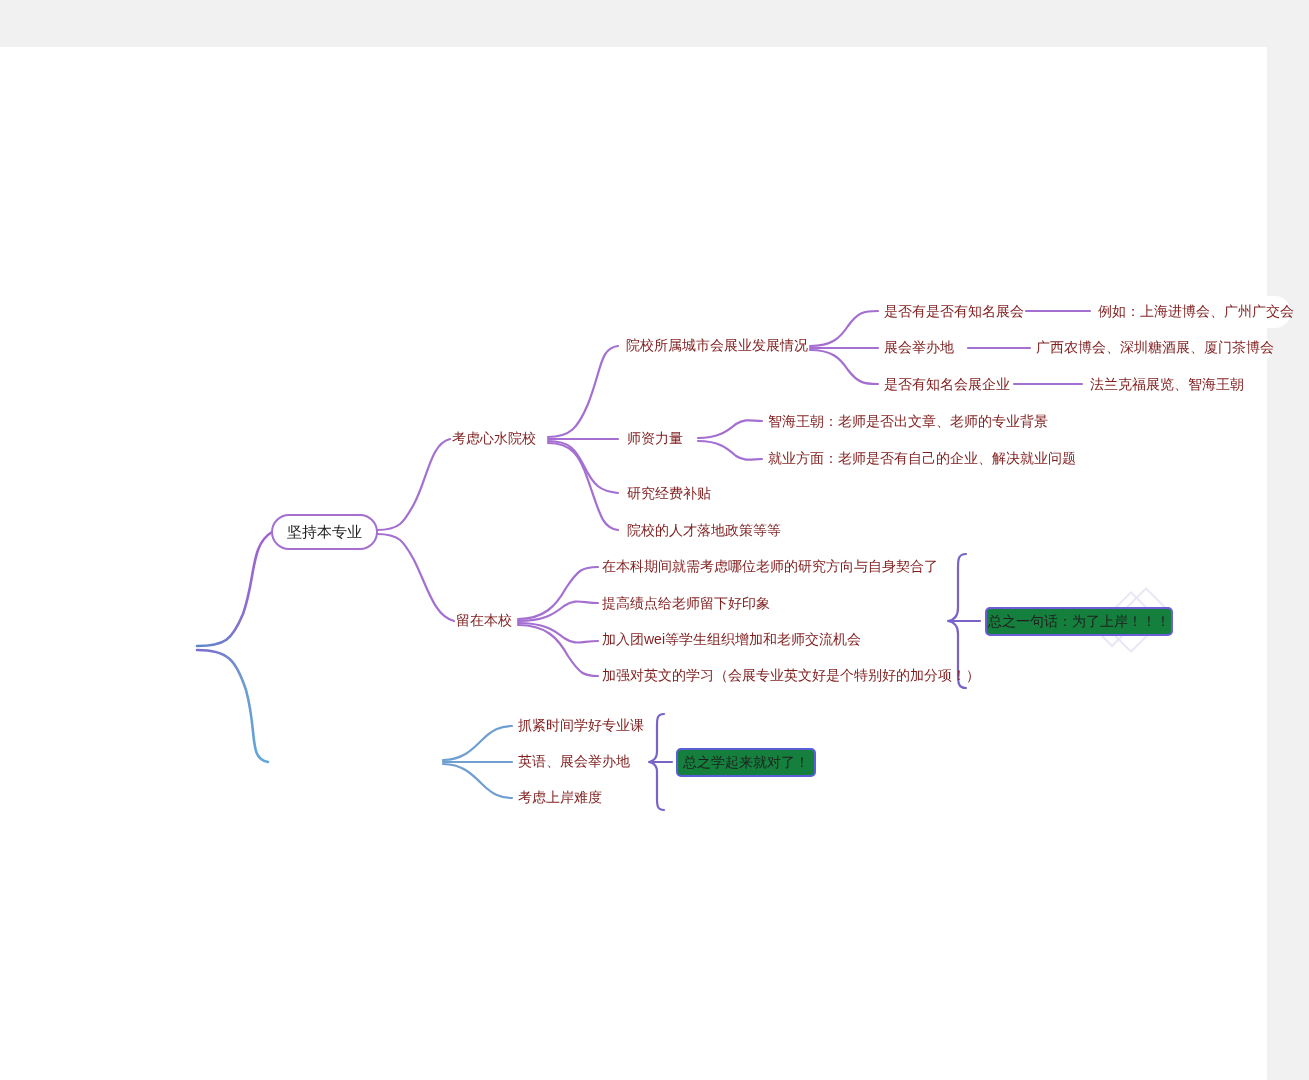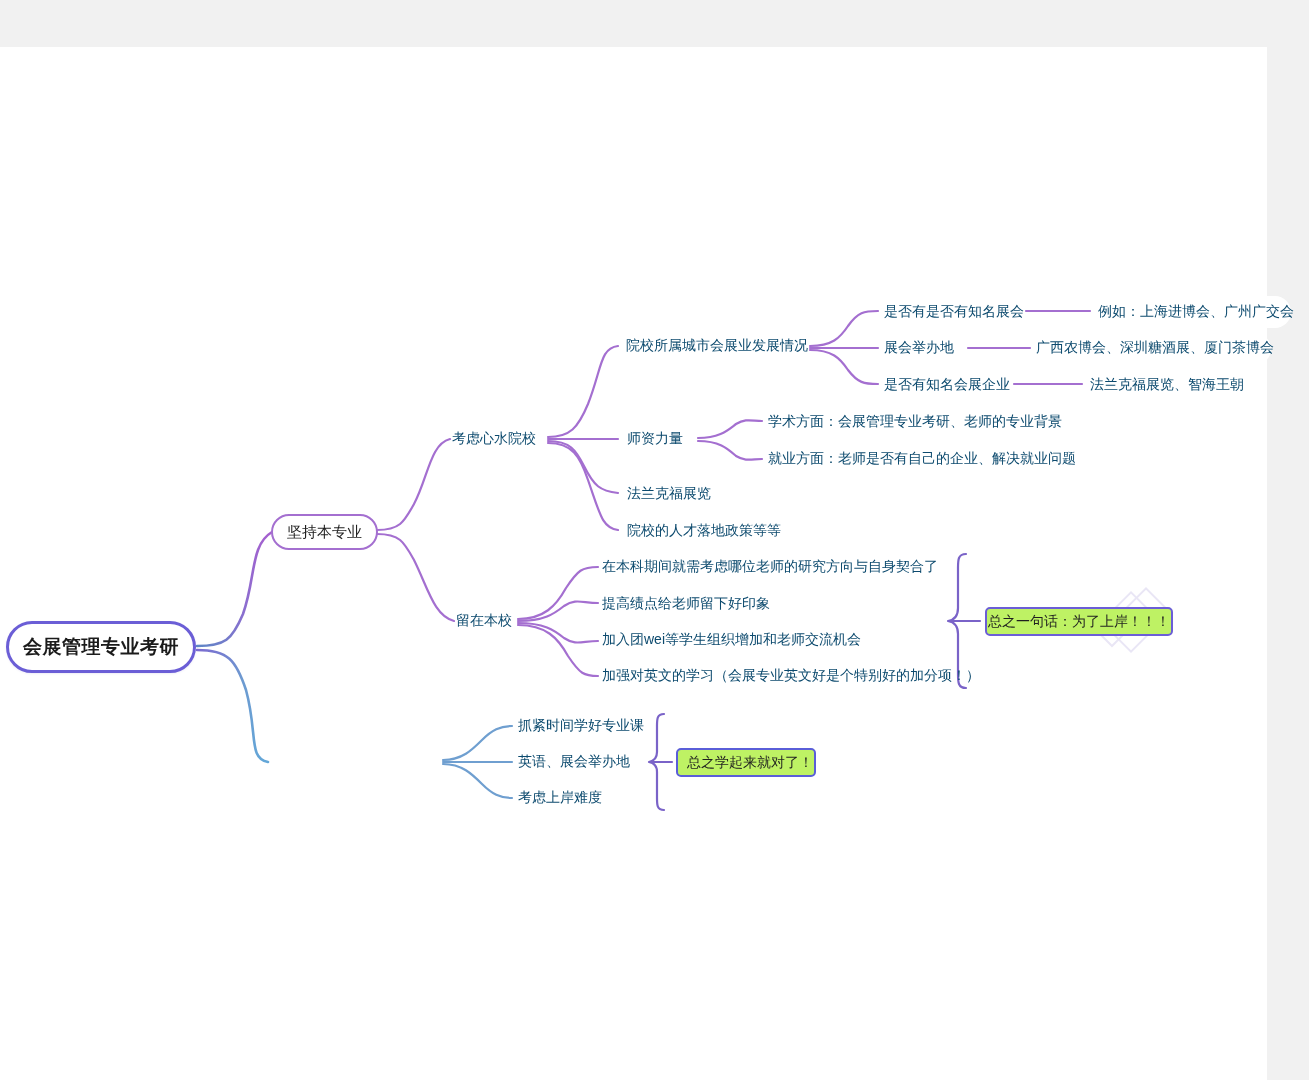--- a/index.html
+++ b/index.html
@@ -59,34 +59,33 @@
     border-radius: 18px;
     background: #ffffff;
     color: #1f1f1f;
     font-size: 15px;
     padding: 9px 14px;
   }
   .l1-node.blue {
     border-color: #6f9fd0;
   }
   .plain-node {
-    color: #0c4a6e;
+    color: #7f1d1d;
     font-size: 14px;
     background: transparent;
     justify-content: flex-start;
     padding: 0;
   }
   .summary-node {
     border: 2px solid #6b5ed6;
     border-radius: 5px;
-    background: #bef264;
+    background: #15803d;
     color: #1f1f1f;
     font-size: 14px;
     padding: 0 1px;
-    justify-content: flex-end;
   }
   .summary-node.bluebox {
     border-color: #5a5ed8;
   }
   
   .edge-bubble {
     position: absolute;
     background: #ffffff;
     border-radius: 0 16px 16px 0;
   }
@@ -170,23 +169,20 @@
       <path d="M443,760 C 462,760 472,750 482,740 C 492,730 500,726 512,726" stroke="#6f9fd0" stroke-width="2.2"></path>
       <path d="M443,762 L 512,762" stroke="#6f9fd0" stroke-width="2.2"></path>
       <path d="M443,764 C 462,764 472,774 482,784 C 492,794 500,798 512,798" stroke="#6f9fd0" stroke-width="2.2"></path>
 
       <path d="M664,714 C 657,714 657,719 657,726 L 657,752 C 657,758 654,761 649,762
                C 654,763 657,766 657,772 L 657,798 C 657,805 657,810 664,810" stroke="#7a63c8" stroke-width="2.2"></path>
       <path d="M649,762 L 672,762" stroke="#7a63c8" stroke-width="2.2"></path>
     </g>
   </svg>
 
-  <div class="node root-node" style="left:6px; top:621px; width:190px; height:52px;">
-    <span>会展管理专业考研</span>
-  </div>
 
   <div class="node l1-node" style="left:271px; top:514px; width:107px; height:36px;">
     <span>坚持本专业</span>
   </div>
 
 
   <div class="node plain-node" style="left:452px; top:428px; width:100px; height:22px;">
     <span>考虑心水院校</span>
   </div>
 
@@ -196,21 +192,21 @@
 
   <div class="node plain-node" style="left:626px; top:335px; width:190px; height:22px;">
     <span>院校所属城市会展业发展情况</span>
   </div>
 
   <div class="node plain-node" style="left:627px; top:428px; width:76px; height:22px;">
     <span>师资力量</span>
   </div>
 
   <div class="node plain-node" style="left:627px; top:483px; width:96px; height:22px;">
-    <span>法兰克福展览</span>
+    <span>研究经费补贴</span>
   </div>
 
   <div class="node plain-node" style="left:627px; top:520px; width:150px; height:22px;">
     <span>院校的人才落地政策等等</span>
   </div>
 
   <div class="node plain-node" style="left:884px; top:302px; width:134px; height:20px;">
     <span>是否有是否有知名展会</span>
   </div>
 
@@ -228,21 +224,21 @@
 
   <div class="node plain-node" style="left:1036px; top:338px; width:260px; height:20px;">
     <span>广西农博会、深圳糖酒展、厦门茶博会</span>
   </div>
 
   <div class="node plain-node" style="left:1090px; top:375px; width:200px; height:20px;">
     <span>法兰克福展览、智海王朝</span>
   </div>
 
   <div class="node plain-node" style="left:768px; top:412px; width:270px; height:20px;">
-    <span>学术方面：会展管理专业考研、老师的专业背景</span>
+    <span>智海王朝：老师是否出文章、老师的专业背景</span>
   </div>
 
   <div class="node plain-node" style="left:768px; top:449px; width:290px; height:20px;">
     <span>就业方面：老师是否有自己的企业、解决就业问题</span>
   </div>
 
   <div class="node plain-node" style="left:602px; top:557px; width:340px; height:20px;">
     <span>在本科期间就需考虑哪位老师的研究方向与自身契合了</span>
   </div>
 

